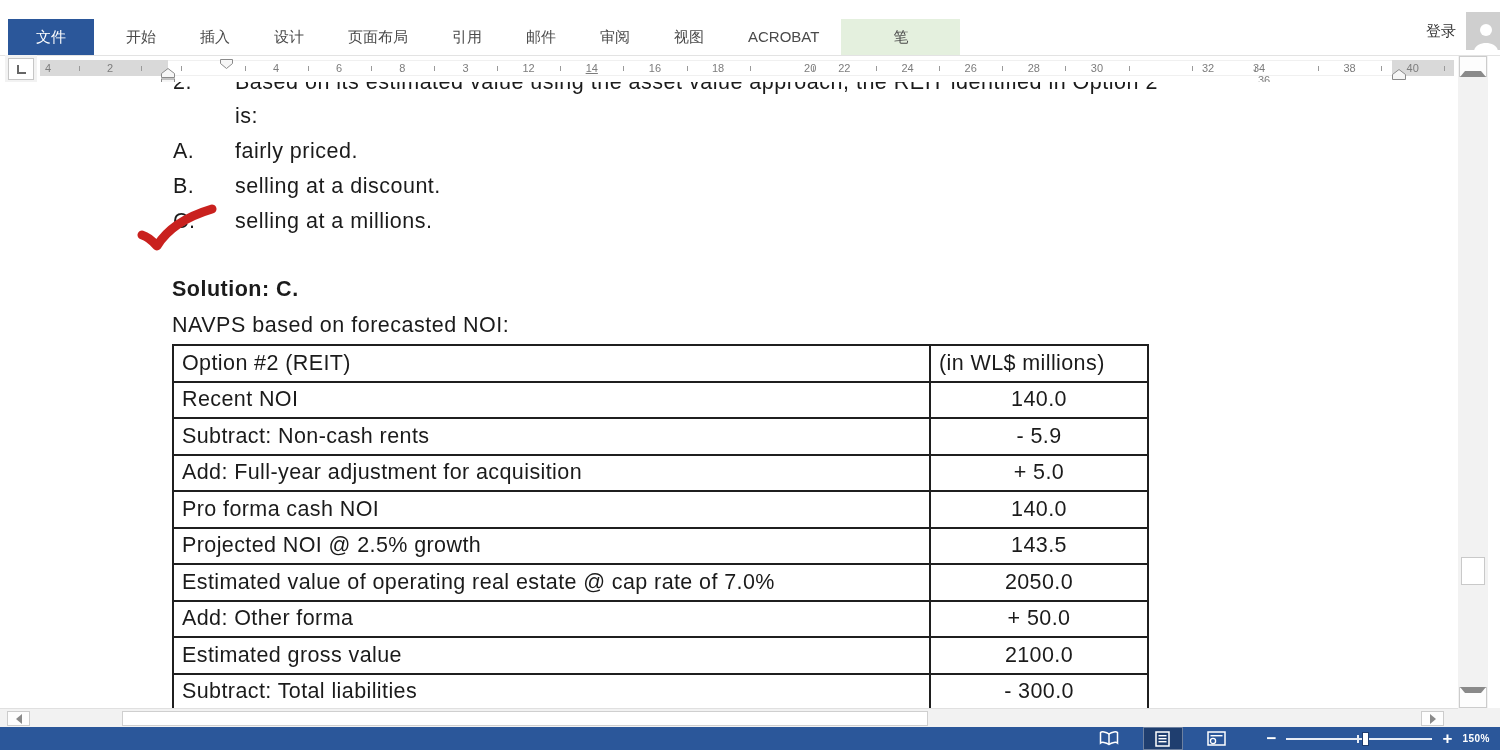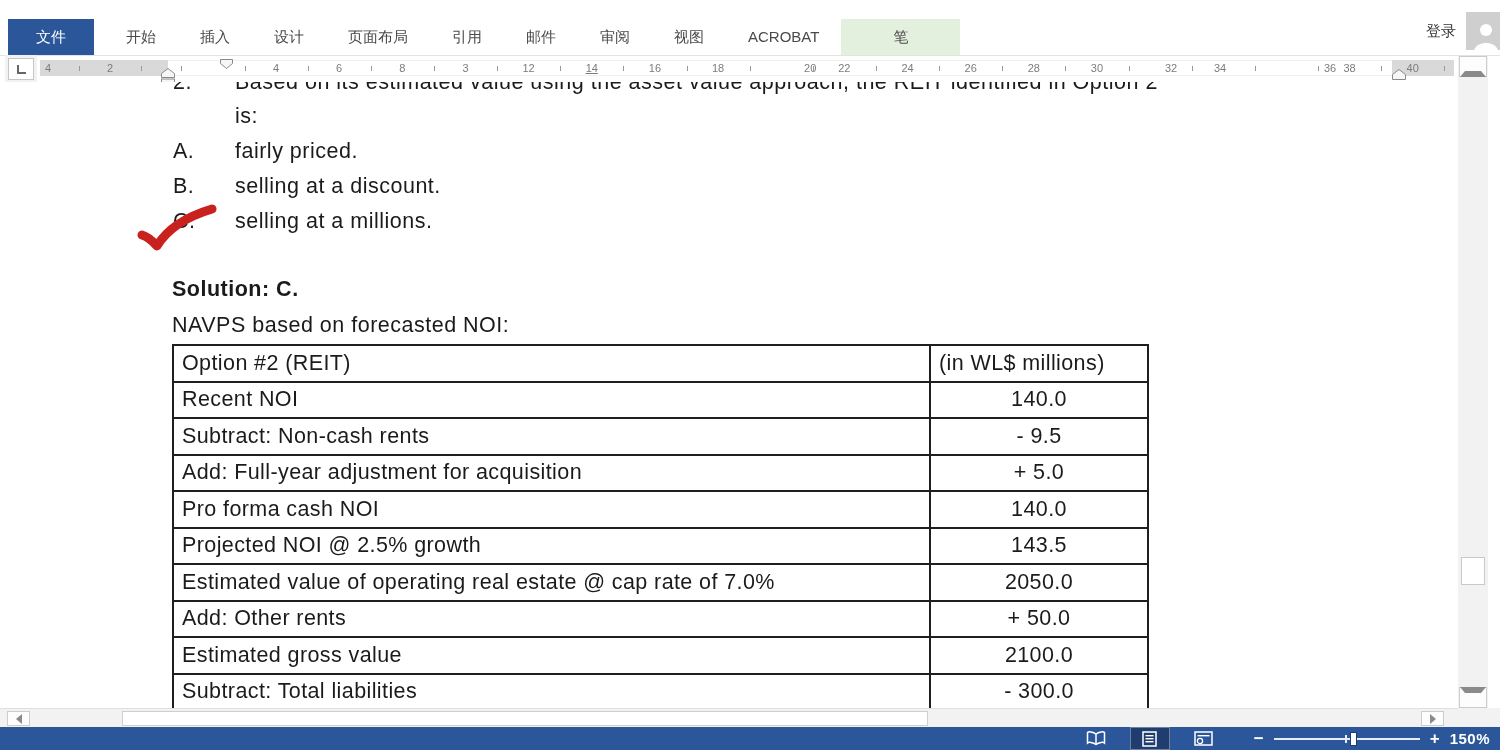--- a/index.html
+++ b/index.html
@@ -80,21 +80,21 @@
   .viewbtn { width:40px; height:23px; display:flex; align-items:center; justify-content:center;
              cursor:pointer; }
   .viewbtn.active { background:rgba(0,0,0,0.28); box-shadow:inset 0 0 0 1px rgba(255,255,255,0.35); }
   .zoomgroup { display:flex; align-items:center; gap:10px; margin-left:16px; }
   .zoomsign { font-size:17px; font-weight:bold; line-height:20px; cursor:pointer; }
   .ztrack { position:relative; width:146px; height:14px; }
   .zline { position:absolute; left:0; top:6px; width:146px; height:2px; background:#e8edf5; }
   .zcenter { position:absolute; left:71px; top:3px; width:2px; height:8px; background:#e8edf5; }
   .zthumb { position:absolute; left:76px; top:0; width:7px; height:14px; background:#fff;
             border:1px solid #1e3c6e; }
-  .zoomlevel { font-size:15px; font-weight:bold; letter-spacing:0.5px; cursor:pointer; }
+  .zoomlevel { font-size:10px; font-weight:bold; letter-spacing:0.5px; cursor:pointer; }
 </style>
 </head>
 <body>
 
 <div class="app">
 
   <header class="tabbar">
     <div class="tabs" id="tabs">
         <div class="tab file">文件</div>
         <div class="tab">开始</div>
@@ -152,25 +152,25 @@
         <span class="rnum" style="left: 844.35px;">22</span>
         <span class="rtick" style="left: 812.85px;"></span>
         <span class="rnum" style="left: 907.5px;">24</span>
         <span class="rtick" style="left: 876px;"></span>
         <span class="rnum" style="left: 970.65px;">26</span>
         <span class="rtick" style="left: 939.15px;"></span>
         <span class="rnum" style="left: 1033.8px;">28</span>
         <span class="rtick" style="left: 1002.3px;"></span>
         <span class="rnum" style="left: 1096.95px;">30</span>
         <span class="rtick" style="left: 1065.45px;"></span>
-        <span class="rnum" style="left: 1171px;">32</span>
+        <span class="rnum" style="left: 1208px;">32</span>
         <span class="rtick" style="left: 1128.6px;"></span>
-        <span class="rnum" style="left: 1220px;">34</span>
+        <span class="rnum" style="left: 1259px;">34</span>
         <span class="rtick" style="left: 1191.75px;"></span>
-        <span class="rnum" style="left: 1330px;">36</span>
+        <span class="rnum" style="left: 1264px; margin-top: 12px;">36</span>
         <span class="rtick" style="left: 1254.9px;"></span>
         <span class="rnum" style="left: 1349.55px;">38</span>
         <span class="rtick" style="left: 1318.05px;"></span>
         <span class="rnum" style="left: 1412.7px;">40</span>
         <span class="rtick" style="left: 1381.2px;"></span>
         <span class="rnum" style="left: 1475.85px;">42</span>
         <span class="rtick" style="left: 1444.35px;"></span>
         <span class="rtick" style="left: 181px;"></span>
       </div>
     <svg class="marker" style="left:220px; top:3px;" width="13" height="10" viewBox="0 0 13 10">
@@ -215,40 +215,40 @@
           <tr>
             <td>Option #2 (REIT)</td>
             <td style="">(in WL$ millions)</td>
           </tr>
           <tr>
             <td>Recent NOI</td>
             <td class="val">140.0</td>
           </tr>
           <tr>
             <td>Subtract: Non-cash rents</td>
-            <td class="val">- 9.5</td>
+            <td class="val">- 5.9</td>
           </tr>
           <tr>
             <td>Add: Full-year adjustment for acquisition</td>
             <td class="val">+ 5.0</td>
           </tr>
           <tr>
             <td>Pro forma cash NOI</td>
             <td class="val">140.0</td>
           </tr>
           <tr>
             <td>Projected NOI @ 2.5% growth</td>
             <td class="val">143.5</td>
           </tr>
           <tr>
             <td>Estimated value of operating real estate @ cap rate of 7.0%</td>
             <td class="val">2050.0</td>
           </tr>
           <tr>
-            <td>Add: Other rents</td>
+            <td>Add: Other forma</td>
             <td class="val">+ 50.0</td>
           </tr>
           <tr>
             <td>Estimated gross value</td>
             <td class="val">2100.0</td>
           </tr>
           <tr>
             <td>Subtract: Total liabilities</td>
             <td class="val">- 300.0</td>
           </tr>

